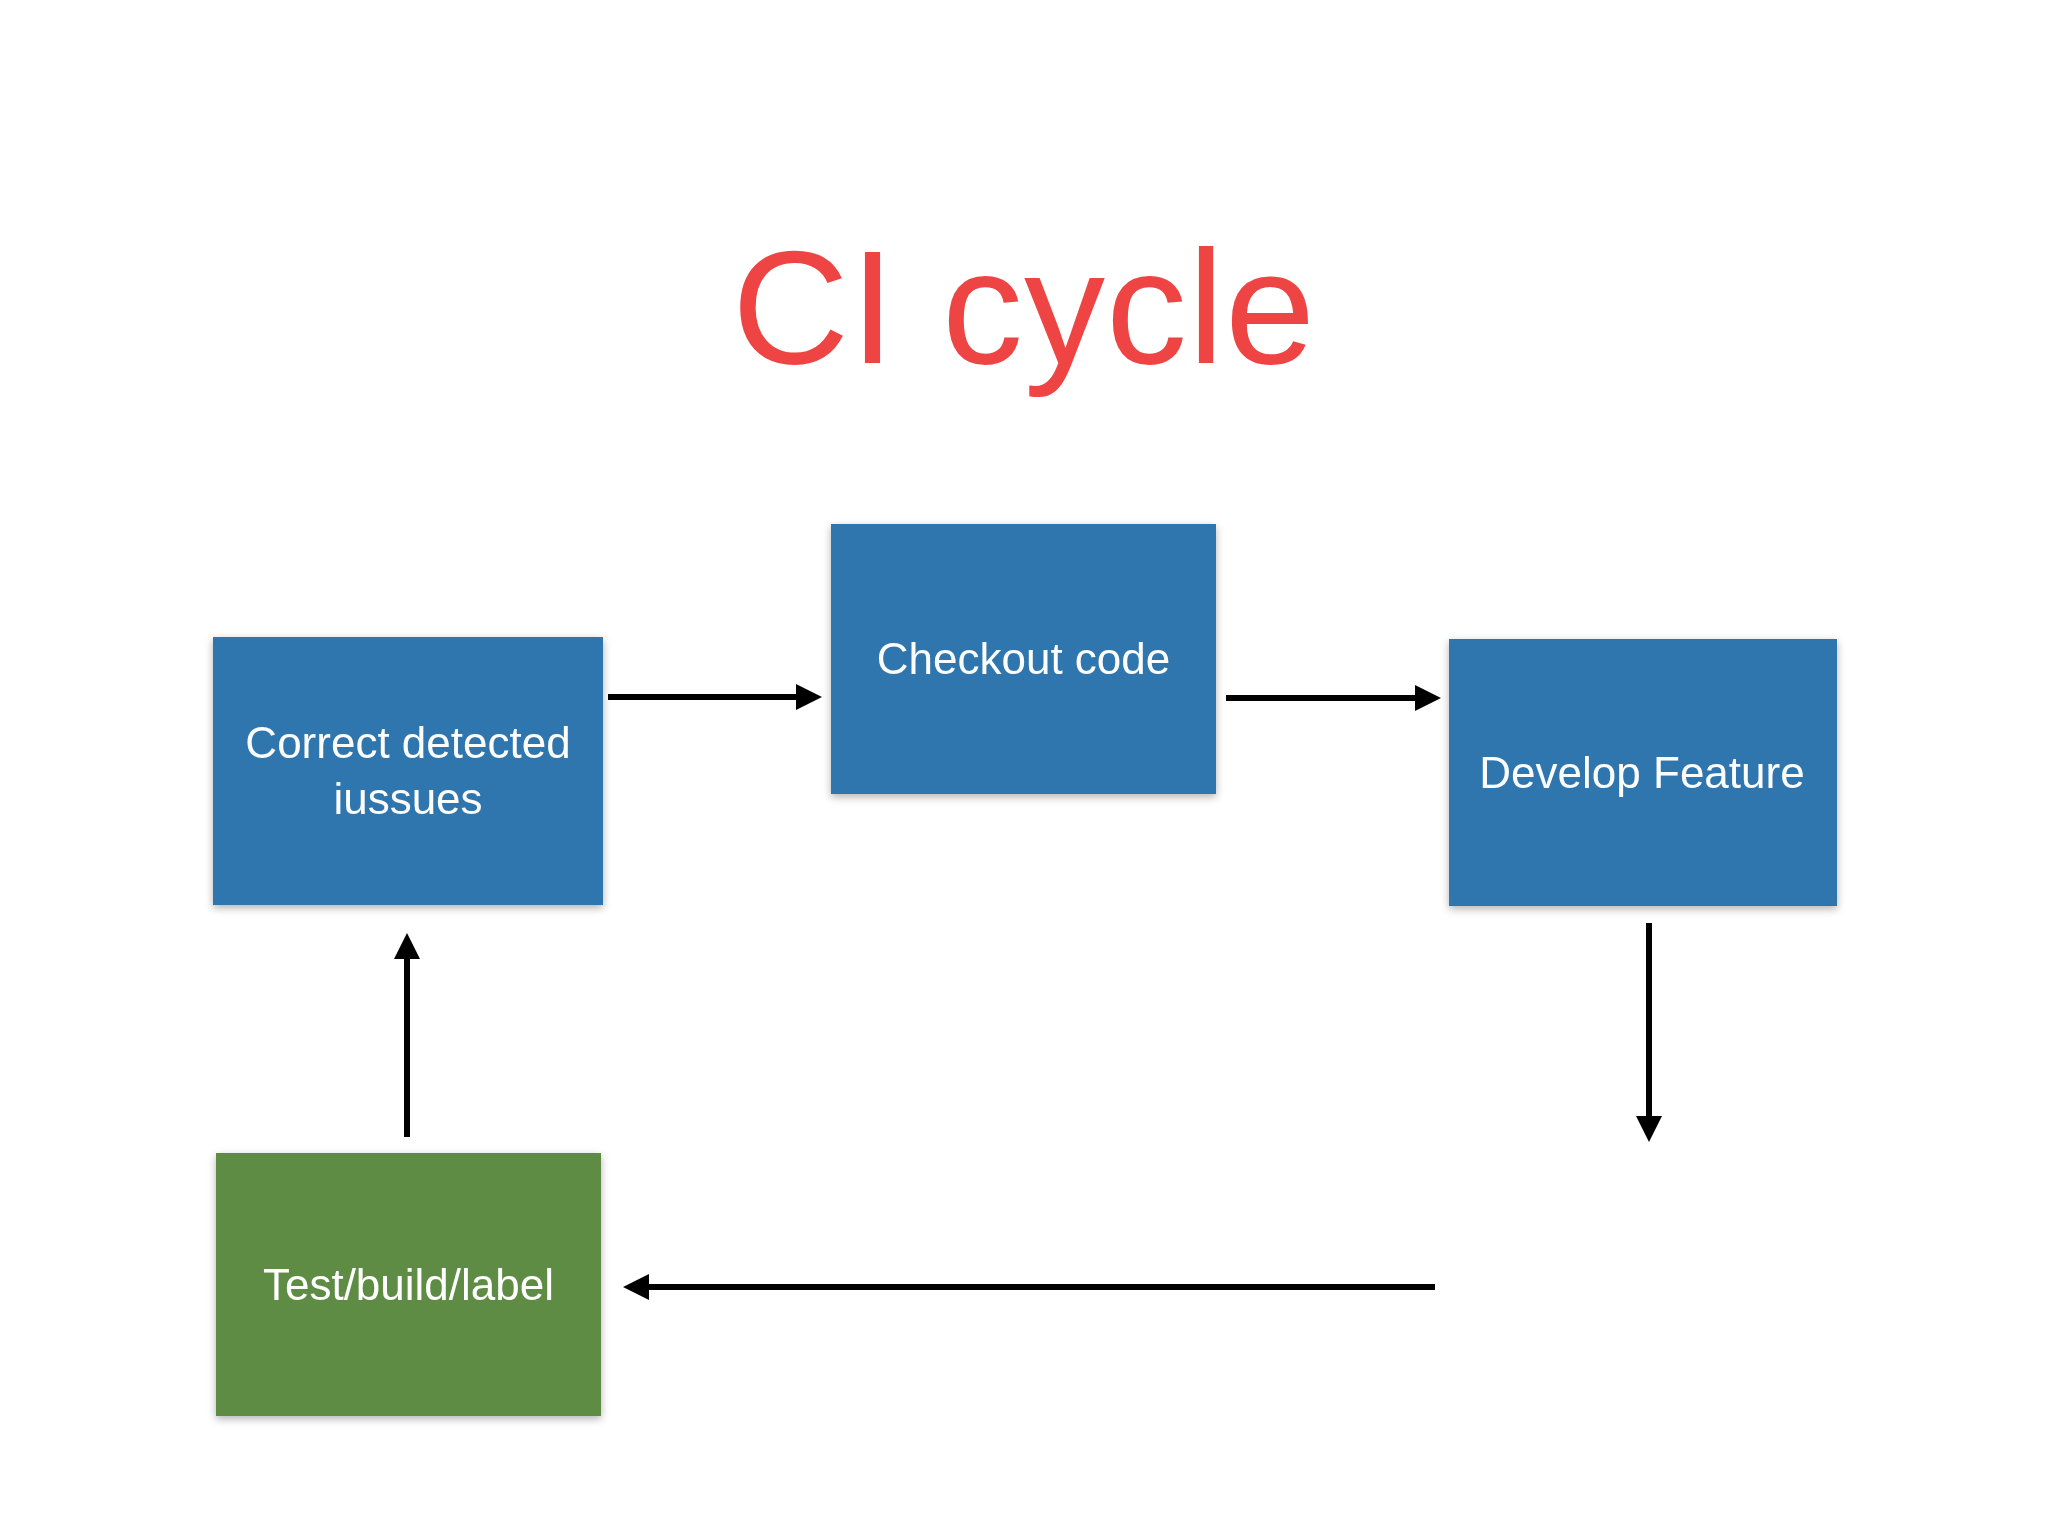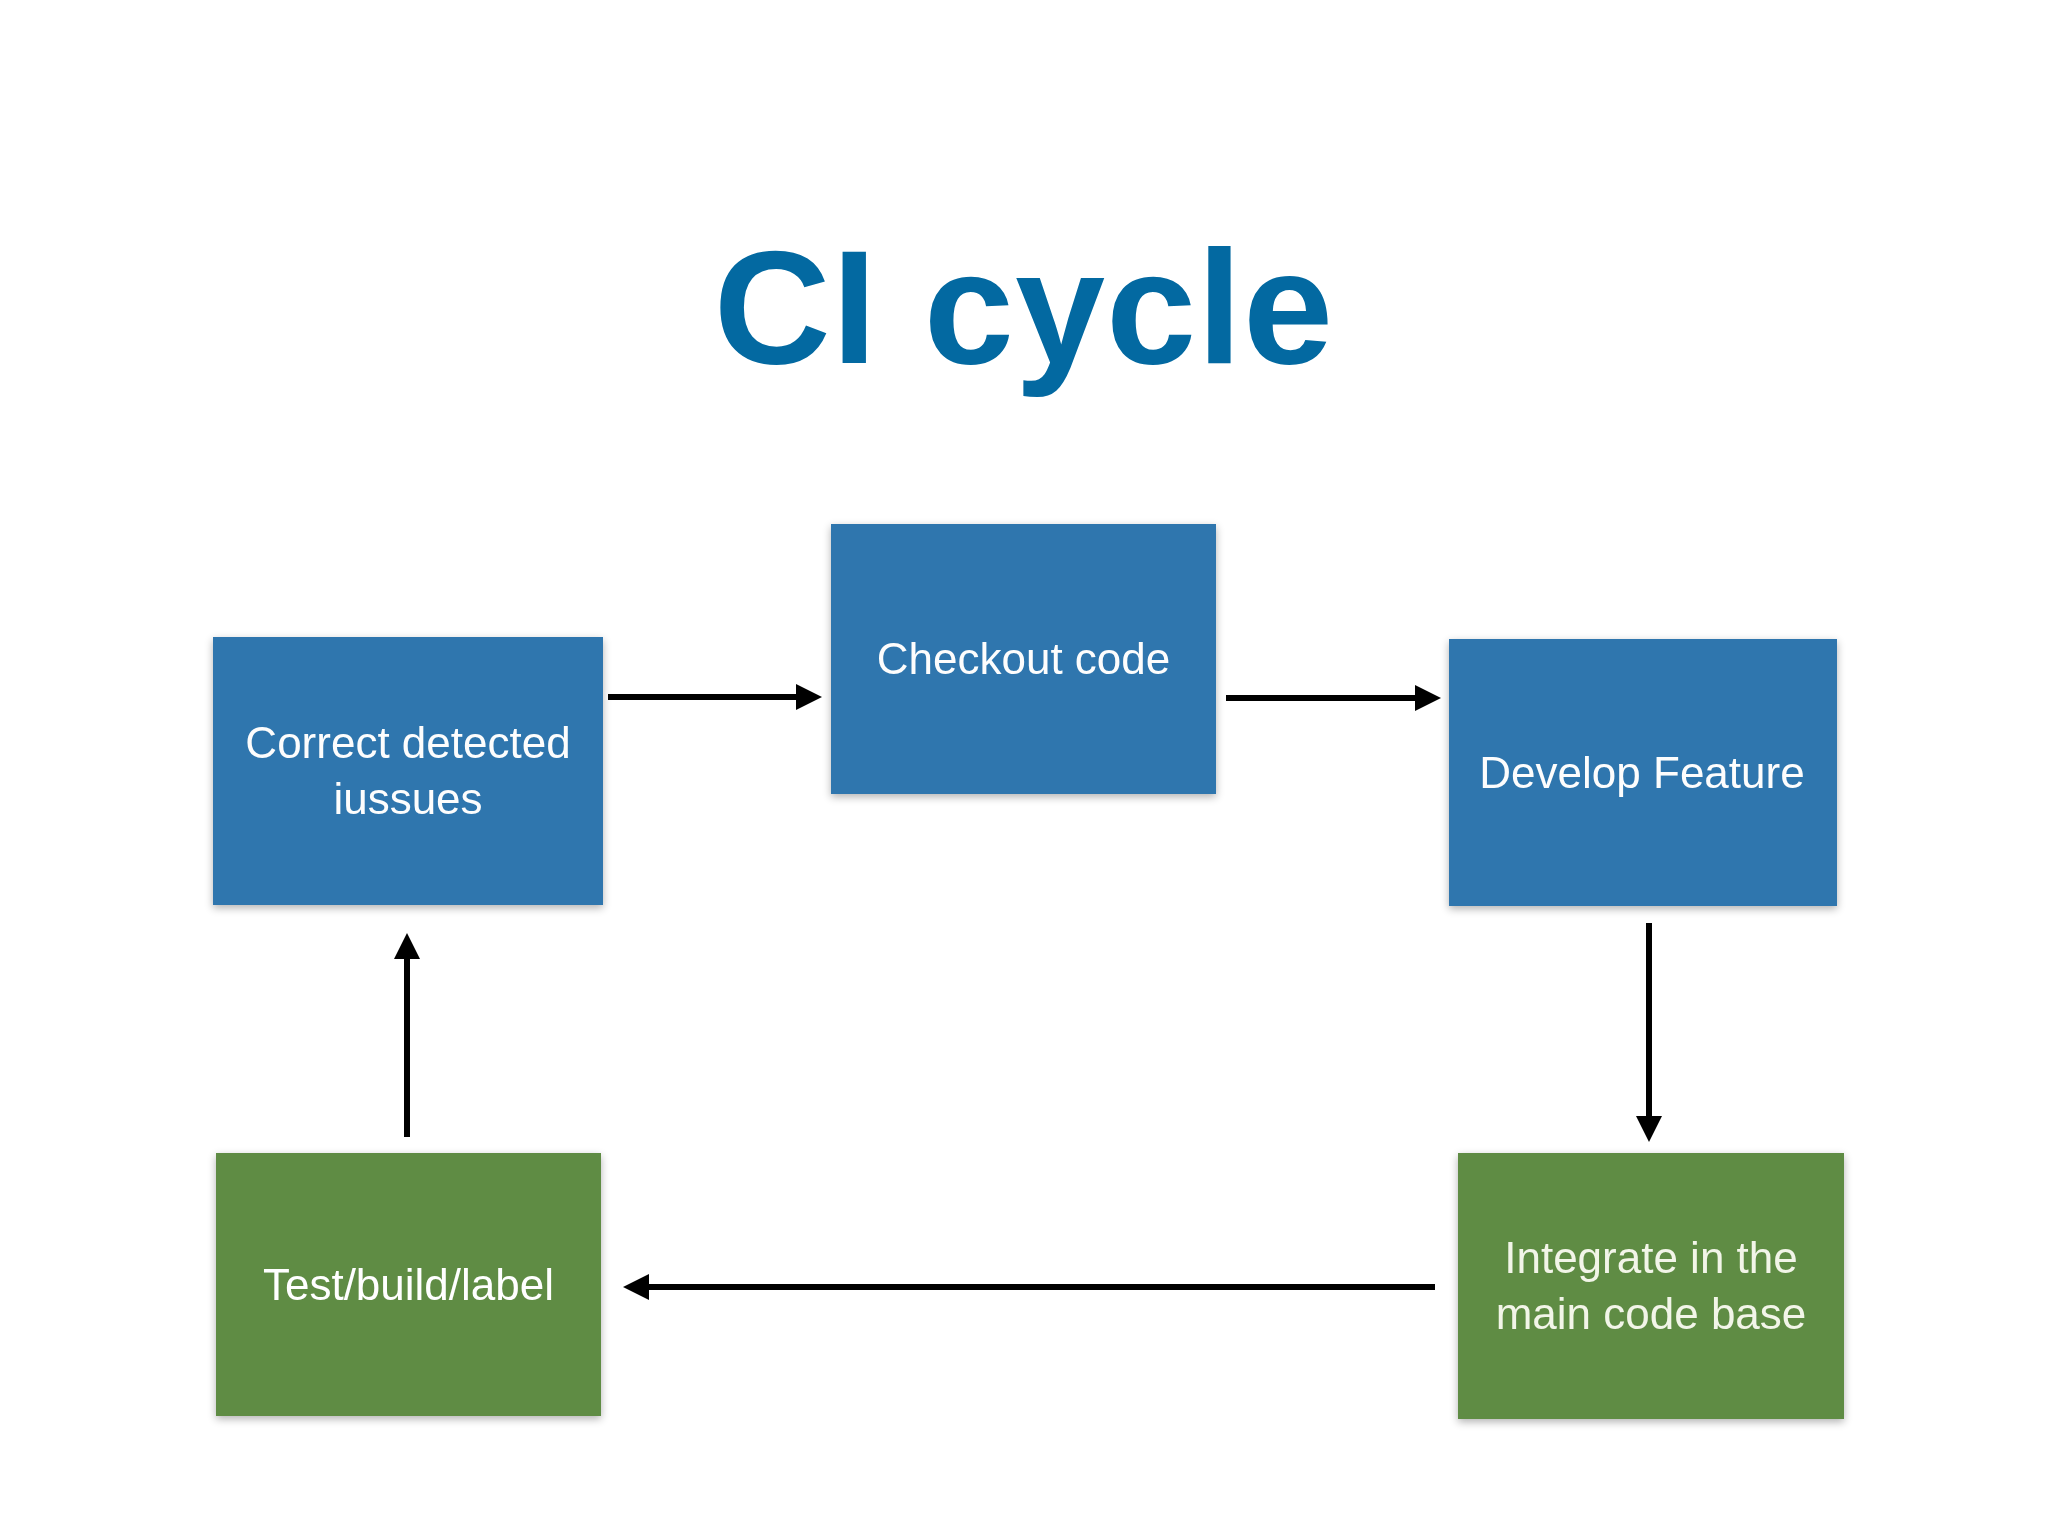--- a/index.html
+++ b/index.html
@@ -88,37 +88,34 @@
   .a-checkout-develop  { left: 1226px; top: 681px;  width: 215px; }
   .a-develop-integrate { left: 1632px; top: 923px;  height: 219px; }
   .a-integrate-test    { left: 623px;  top: 1270px; width: 812px; }
   .a-test-correct      { left: 390px;  top: 933px;  height: 204px; }
 </style>
 </head>
 <body>
 
 <div id="stage">
 
-  <h1 class="diagram-title" style="color: #0369a1; font-weight: bold;">CI cycle</h1>
+  <h1 class="diagram-title" style="color: #ef4444;">CI cycle</h1>
 
   <div class="node node-checkout" style="background-color: rgb(47, 118, 174); color: rgb(253, 253, 253);">
     <span>Checkout code</span>
   </div>
 
   <div class="node node-correct" style="background-color: rgb(47, 118, 174); color: rgb(253, 253, 253);">
     <span>Correct detected iussues</span>
   </div>
 
   <div class="node node-develop" style="background-color: rgb(47, 118, 174); color: rgb(253, 253, 253);">
     <span>Develop Feature</span>
   </div>
 
-  <div class="node node-integrate" style="background-color: rgb(95, 140, 68); color: rgb(242, 245, 232);">
-    <span>Integrate in the main code base</span>
-  </div>
 
   <div class="node node-test" style="background-color: rgb(95, 140, 68); color: #ffffff;">
     <span>Test/build/label</span>
   </div>
 
   <div class="arrow h right a-correct-checkout">
     <div class="shaft"></div>
     <div class="head"></div>
   </div>
 

